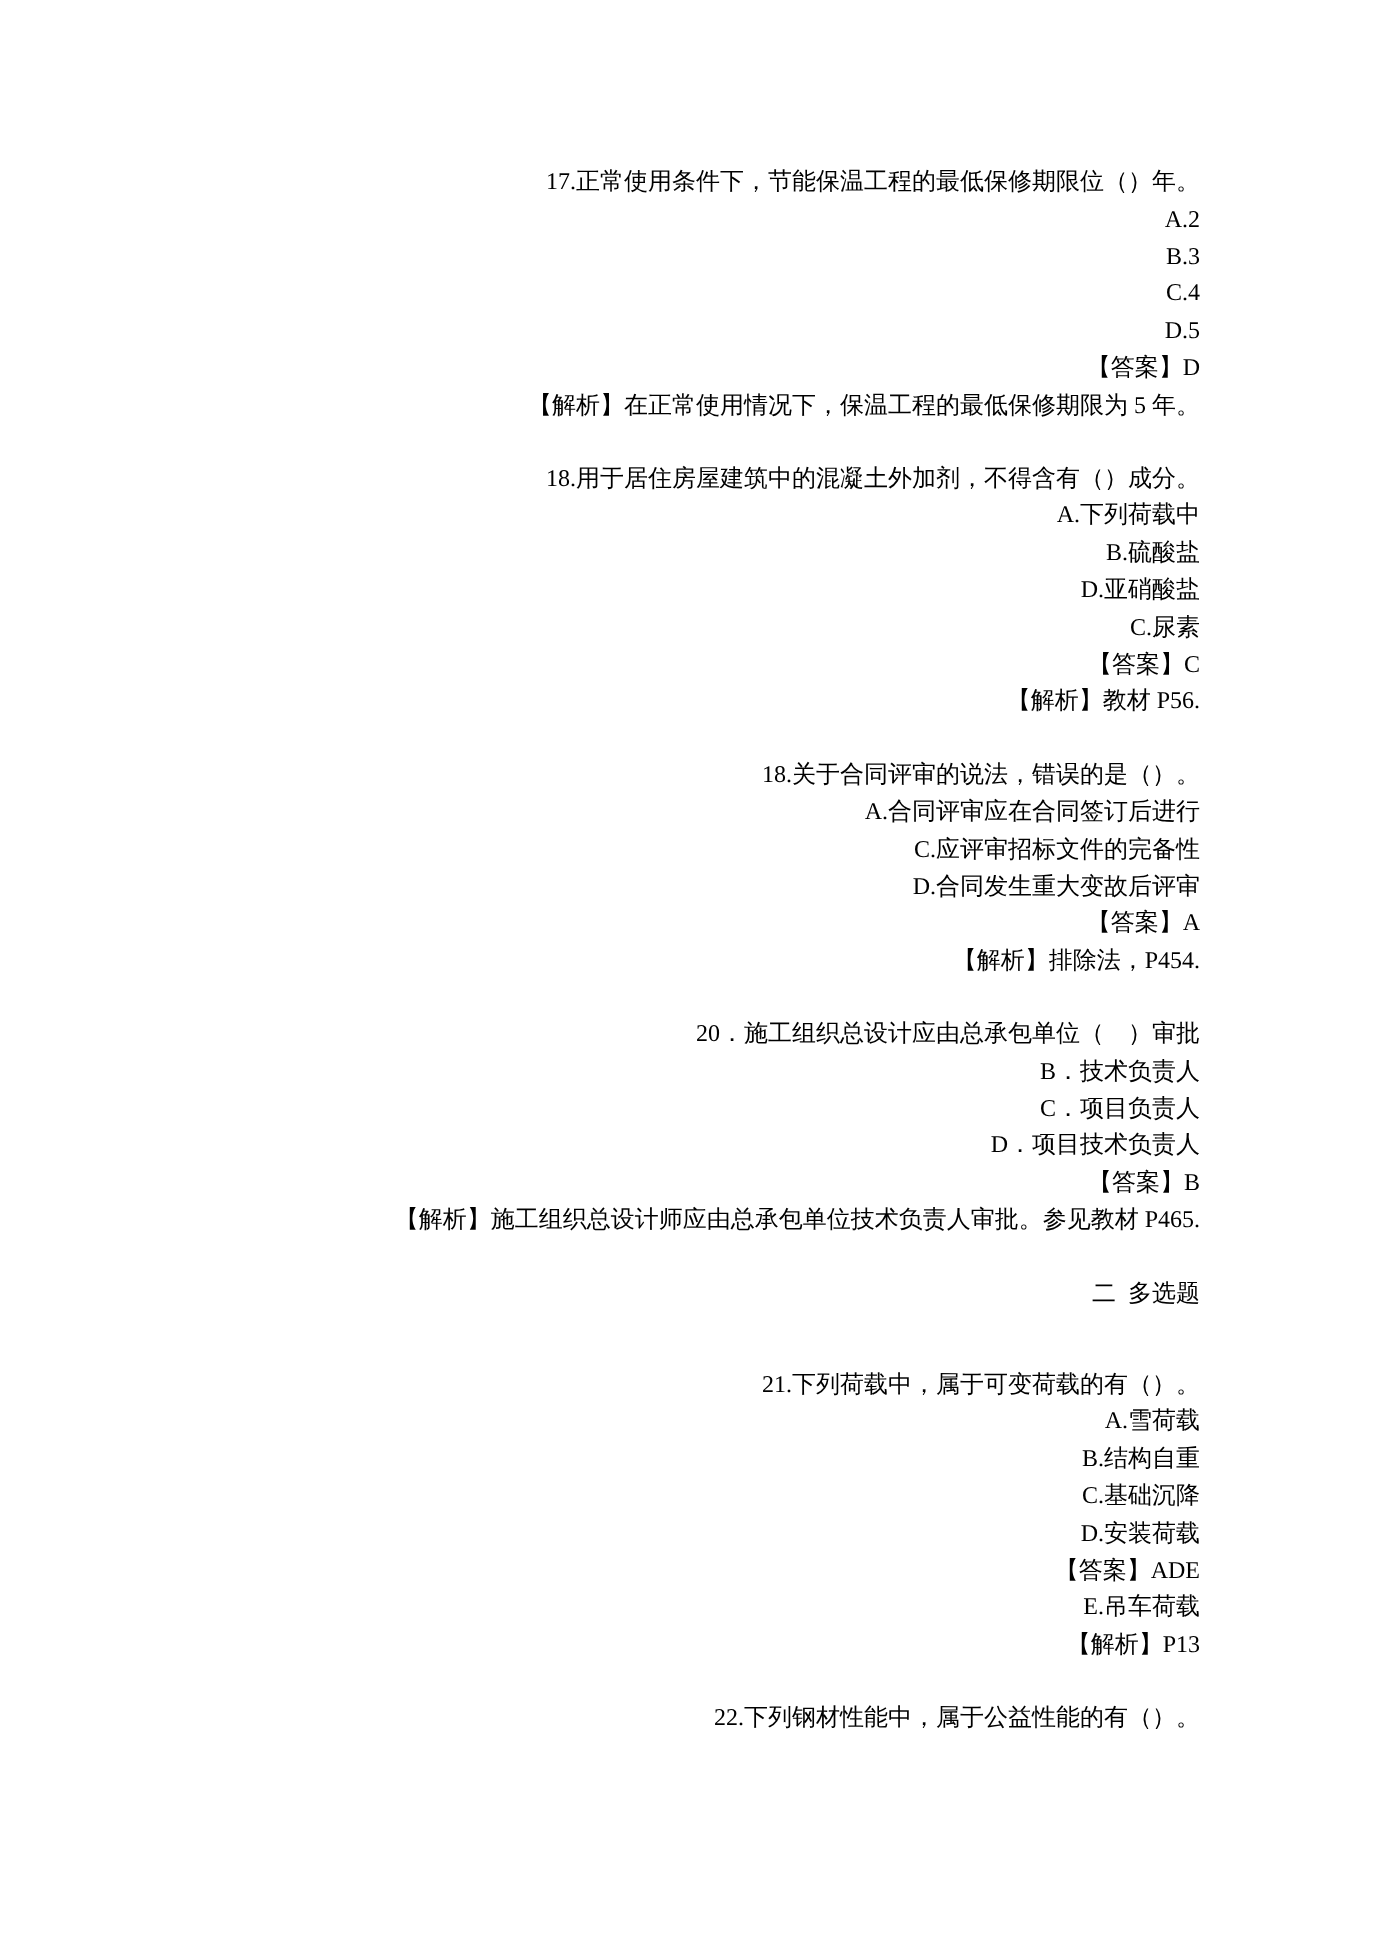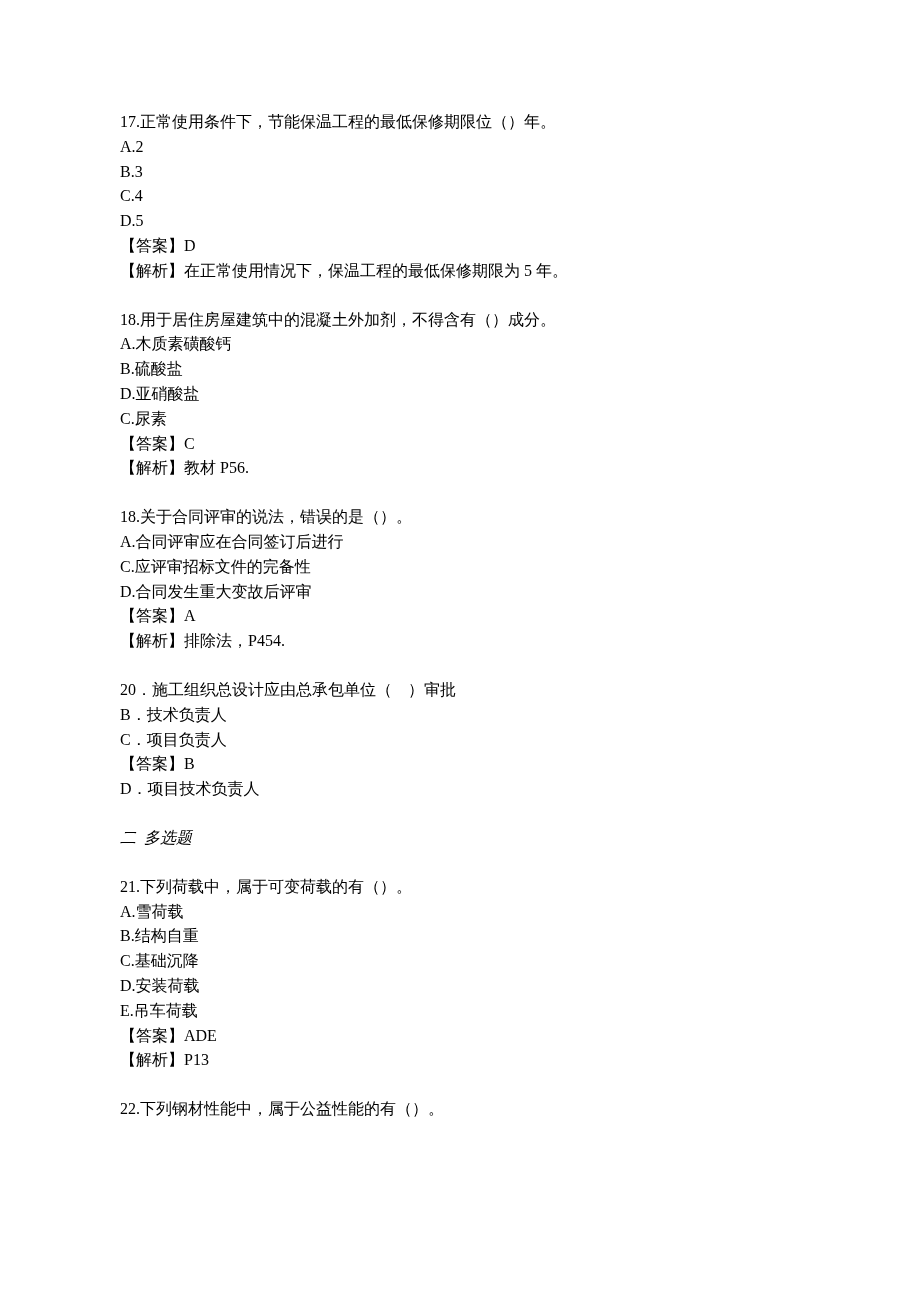--- a/index.html
+++ b/index.html
@@ -15,81 +15,82 @@
     width: 920px;
     min-height: 1302px;
     padding: 110px 120px 100px 120px;
     box-sizing: border-box;
   }
   .q-block {
     margin-bottom: 24px;
   }
   .line {
     white-space: pre-wrap;
+    text-align: right;
   }
   .latin {
     font-family: Liberation Serif, serif;
   }
   .section-title {
-    margin-bottom: 24px;
-    font-style: italic;
+    margin-bottom: 36px;
   }
 </style>
 </head>
 <body>
 
 <div class="page">
 
   <div class="q-block">
     <div class="line">17.正常使用条件下，节能保温工程的最低保修期限位（）年。</div>
     <div class="line latin">A.2</div>
     <div class="line latin">B.3</div>
     <div class="line latin">C.4</div>
     <div class="line latin">D.5</div>
     <div class="line">【答案】D</div>
     <div class="line">【解析】在正常使用情况下，保温工程的最低保修期限为 5 年。</div>
   </div>
 
   <div class="q-block">
     <div class="line">18.用于居住房屋建筑中的混凝土外加剂，不得含有（）成分。</div>
-    <div class="line">A.木质素磺酸钙</div>
+    <div class="line">A.下列荷载中</div>
     <div class="line">B.硫酸盐</div>
     <div class="line">D.亚硝酸盐</div>
     <div class="line">C.尿素</div>
     <div class="line">【答案】C</div>
     <div class="line">【解析】教材 P56.</div>
   </div>
 
   <div class="q-block">
     <div class="line">18.关于合同评审的说法，错误的是（）。</div>
     <div class="line">A.合同评审应在合同签订后进行</div>
     <div class="line">C.应评审招标文件的完备性</div>
     <div class="line">D.合同发生重大变故后评审</div>
     <div class="line">【答案】A</div>
     <div class="line">【解析】排除法，P454.</div>
   </div>
 
   <div class="q-block">
     <div class="line">20．施工组织总设计应由总承包单位（    ）审批</div>
     <div class="line">B．技术负责人</div>
     <div class="line">C．项目负责人</div>
+    <div class="line">D．项目技术负责人</div>
     <div class="line">【答案】B</div>
-    <div class="line">D．项目技术负责人</div>
+    <div class="line">【解析】施工组织总设计师应由总承包单位技术负责人审批。参见教材 P465.</div>
   </div>
 
   <div class="section-title line">二  多选题</div>
 
   <div class="q-block">
     <div class="line">21.下列荷载中，属于可变荷载的有（）。</div>
     <div class="line">A.雪荷载</div>
     <div class="line">B.结构自重</div>
     <div class="line">C.基础沉降</div>
     <div class="line">D.安装荷载</div>
+    <div class="line">【答案】ADE</div>
     <div class="line">E.吊车荷载</div>
-    <div class="line">【答案】ADE</div>
     <div class="line">【解析】P13</div>
   </div>
 
   <div class="q-block">
     <div class="line">22.下列钢材性能中，属于公益性能的有（）。</div>
   </div>
 
 </div>
 
 </body></html>

